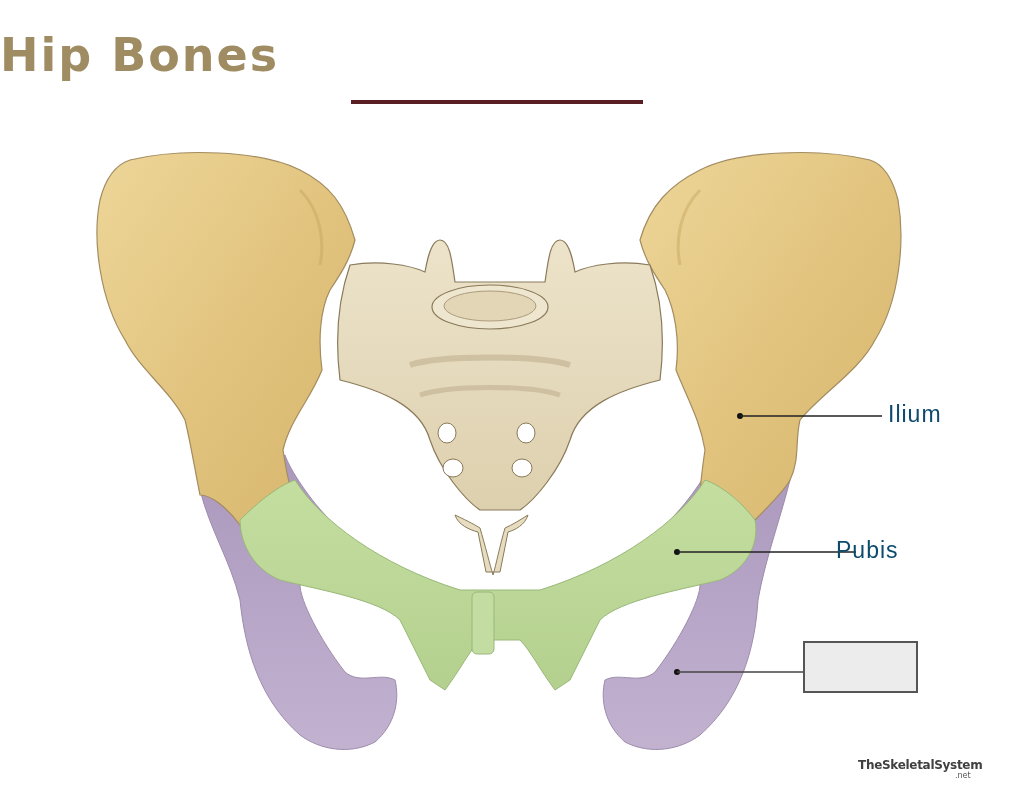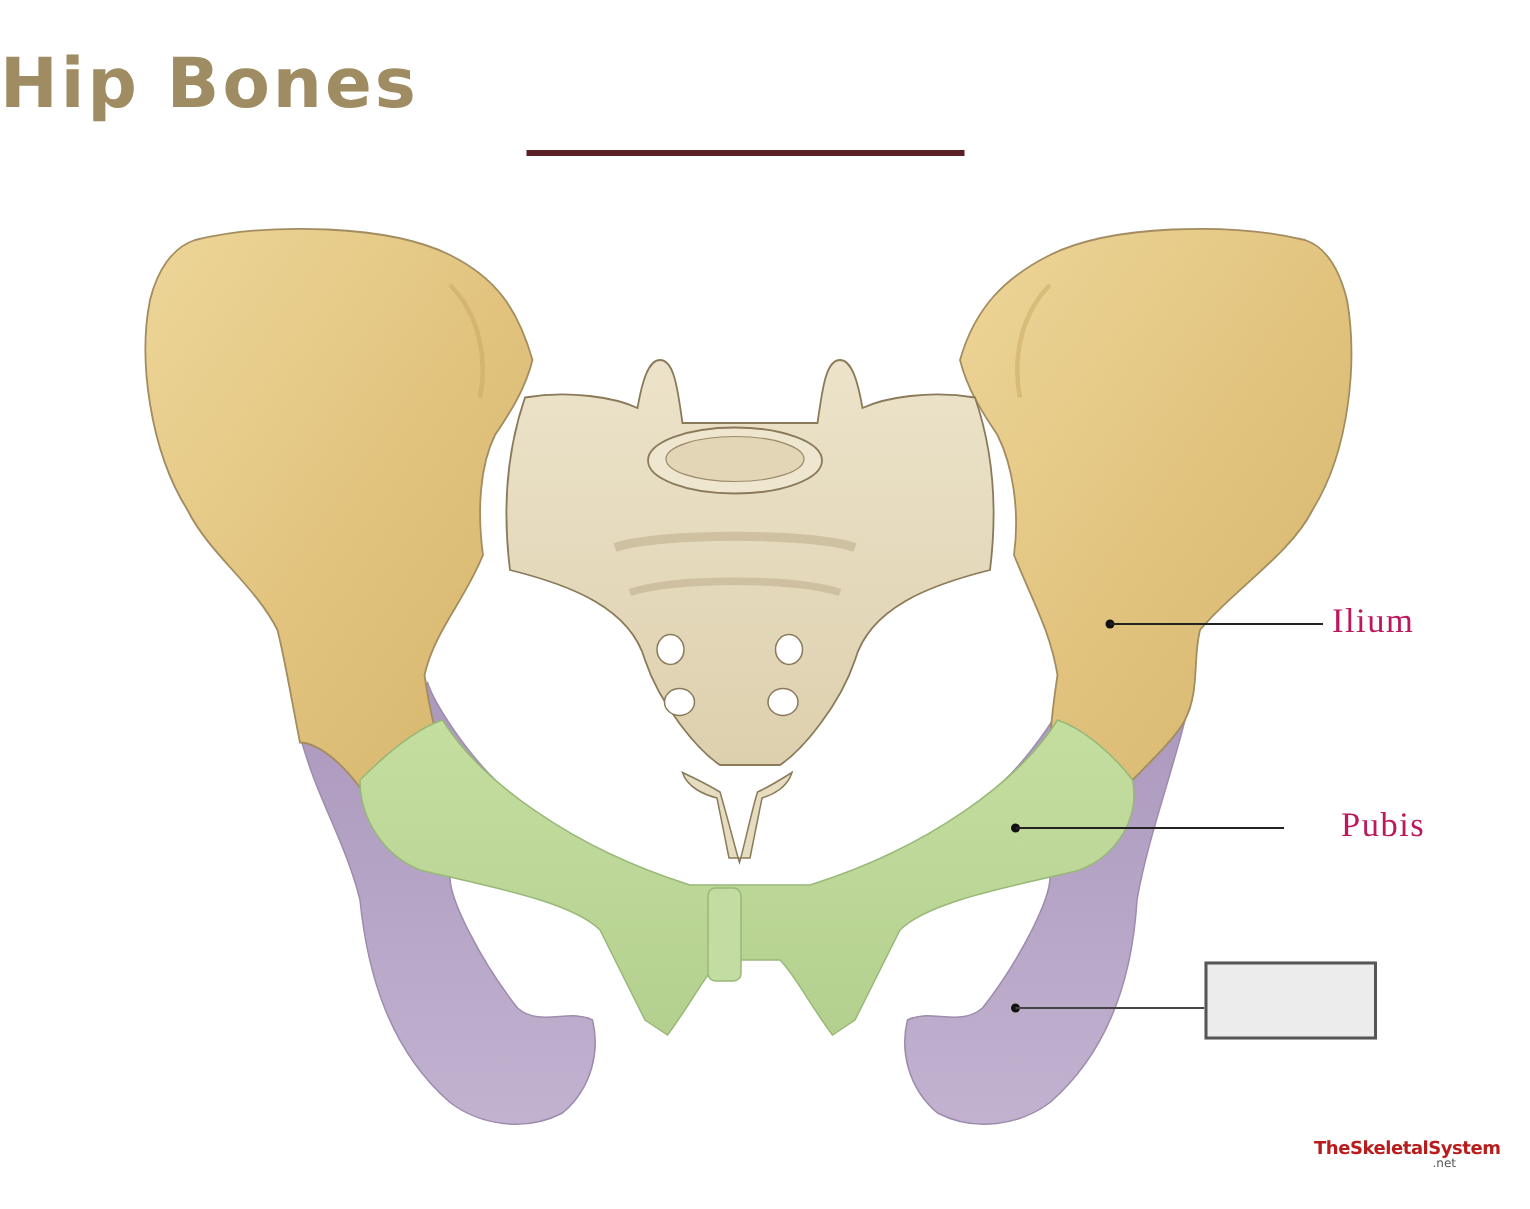--- a/index.html
+++ b/index.html
@@ -1,22 +1,22 @@
 <!DOCTYPE html>
 <html><head>
 <meta charset="utf-8">
 <style>
   html, body { margin:0; padding:0; background:#ffffff; }
   body { width:1020px; height:806px; position:relative; overflow:hidden; font-family:"DejaVu Sans", sans-serif; }
   .title { position:absolute; left:0; width:1000px; top:28px; text-align:left; font-family:"DejaVu Sans", sans-serif; font-weight:bold; font-size:46px; letter-spacing:2px; color:#a08c62; }
   .title-rule { position:absolute; left:351px; top:100px; width:292px; height:4px; background:#5a1f24; }
   svg.art { position:absolute; left:0; top:0; }
-  .label { position:absolute; font-family:Liberation Serif, serif; font-size:23px; color:#be185d; letter-spacing:1px;text-align:right; }
+  .label { position:absolute; font-family:Liberation Sans, sans-serif; font-size:23px; color:#0c4a6e; letter-spacing:1px;text-align:right; }
   .blank-box { position:absolute; left:803px; top:641px; width:115px; height:52px; background:#ececec; border:2px solid #555555; box-sizing:border-box; }
-  .watermark { position:absolute; left:858px; top:758px; font-family:"DejaVu Sans", sans-serif; font-size:12px; font-weight:bold; color:#b91c1c; letter-spacing:-0.3px;margin-left:18px; }
+  .watermark { position:absolute; left:858px; top:758px; font-family:"DejaVu Sans", sans-serif; font-size:12px; font-weight:bold; color:#404040; letter-spacing:-0.3px; }
   .watermark-sub { position:absolute; left:955px; top:771px; font-family:"DejaVu Sans", sans-serif; font-size:8px; color:#555; }
 </style>
 </head>
 <body>
 
 <div class="title">Hip Bones</div>
 <div class="title-rule"></div>
 
 <svg class="art" width="1020" height="806" viewBox="0 0 1020 806">
   <defs>
@@ -82,17 +82,17 @@
     <circle cx="740" cy="416" r="3" fill="#111"></circle>
     <line x1="740" y1="416" x2="882" y2="416" stroke="#222" stroke-width="1.3"></line>
     <circle cx="677" cy="552" r="3" fill="#111"></circle>
     <line x1="677" y1="552" x2="856" y2="552" stroke="#222" stroke-width="1.3"></line>
     <circle cx="677" cy="672" r="3" fill="#111"></circle>
     <line x1="677" y1="672" x2="803" y2="672" stroke="#444" stroke-width="1.3"></line>
   </g>
 </svg>
 
 <div class="label" style="left:888px; top:401px;">Ilium</div>
-<div class="label" style="left:894px; top:537px;">Pubis</div>
+<div class="label" style="left:836px; top:537px;">Pubis</div>
 <div class="blank-box"></div>
 
 <div class="watermark">TheSkeletalSystem</div>
 <div class="watermark-sub">.net</div>
 
 </body></html>

